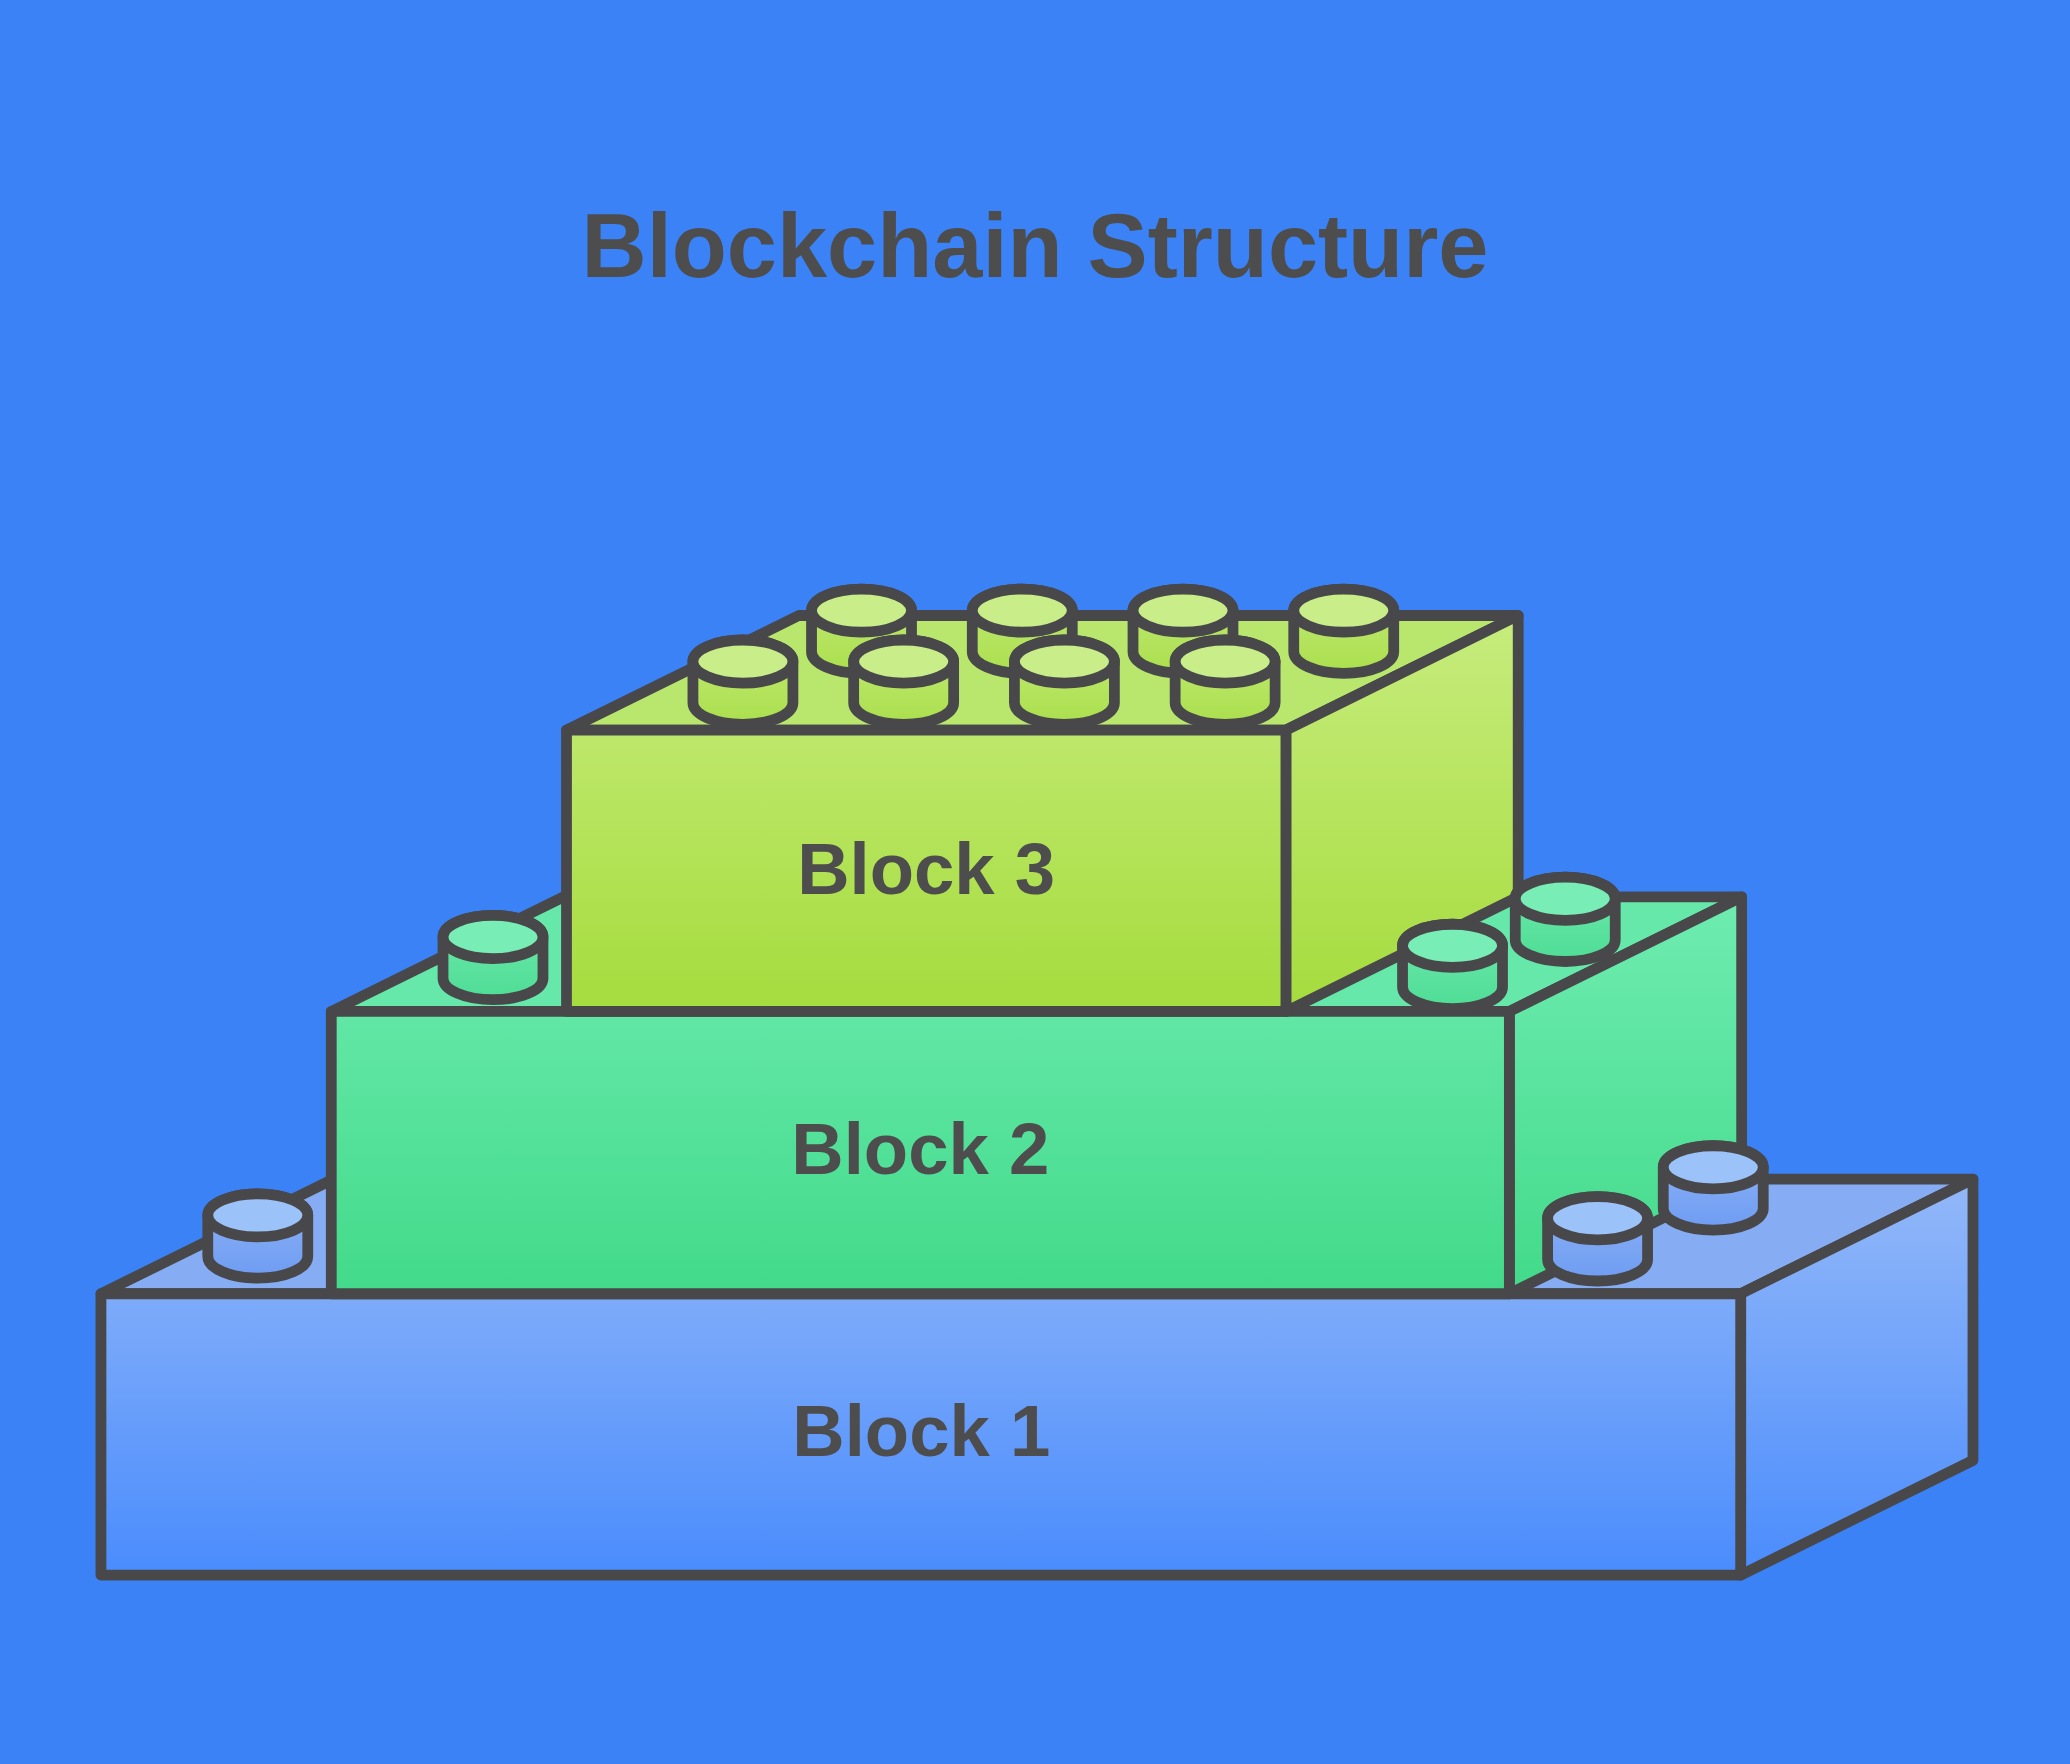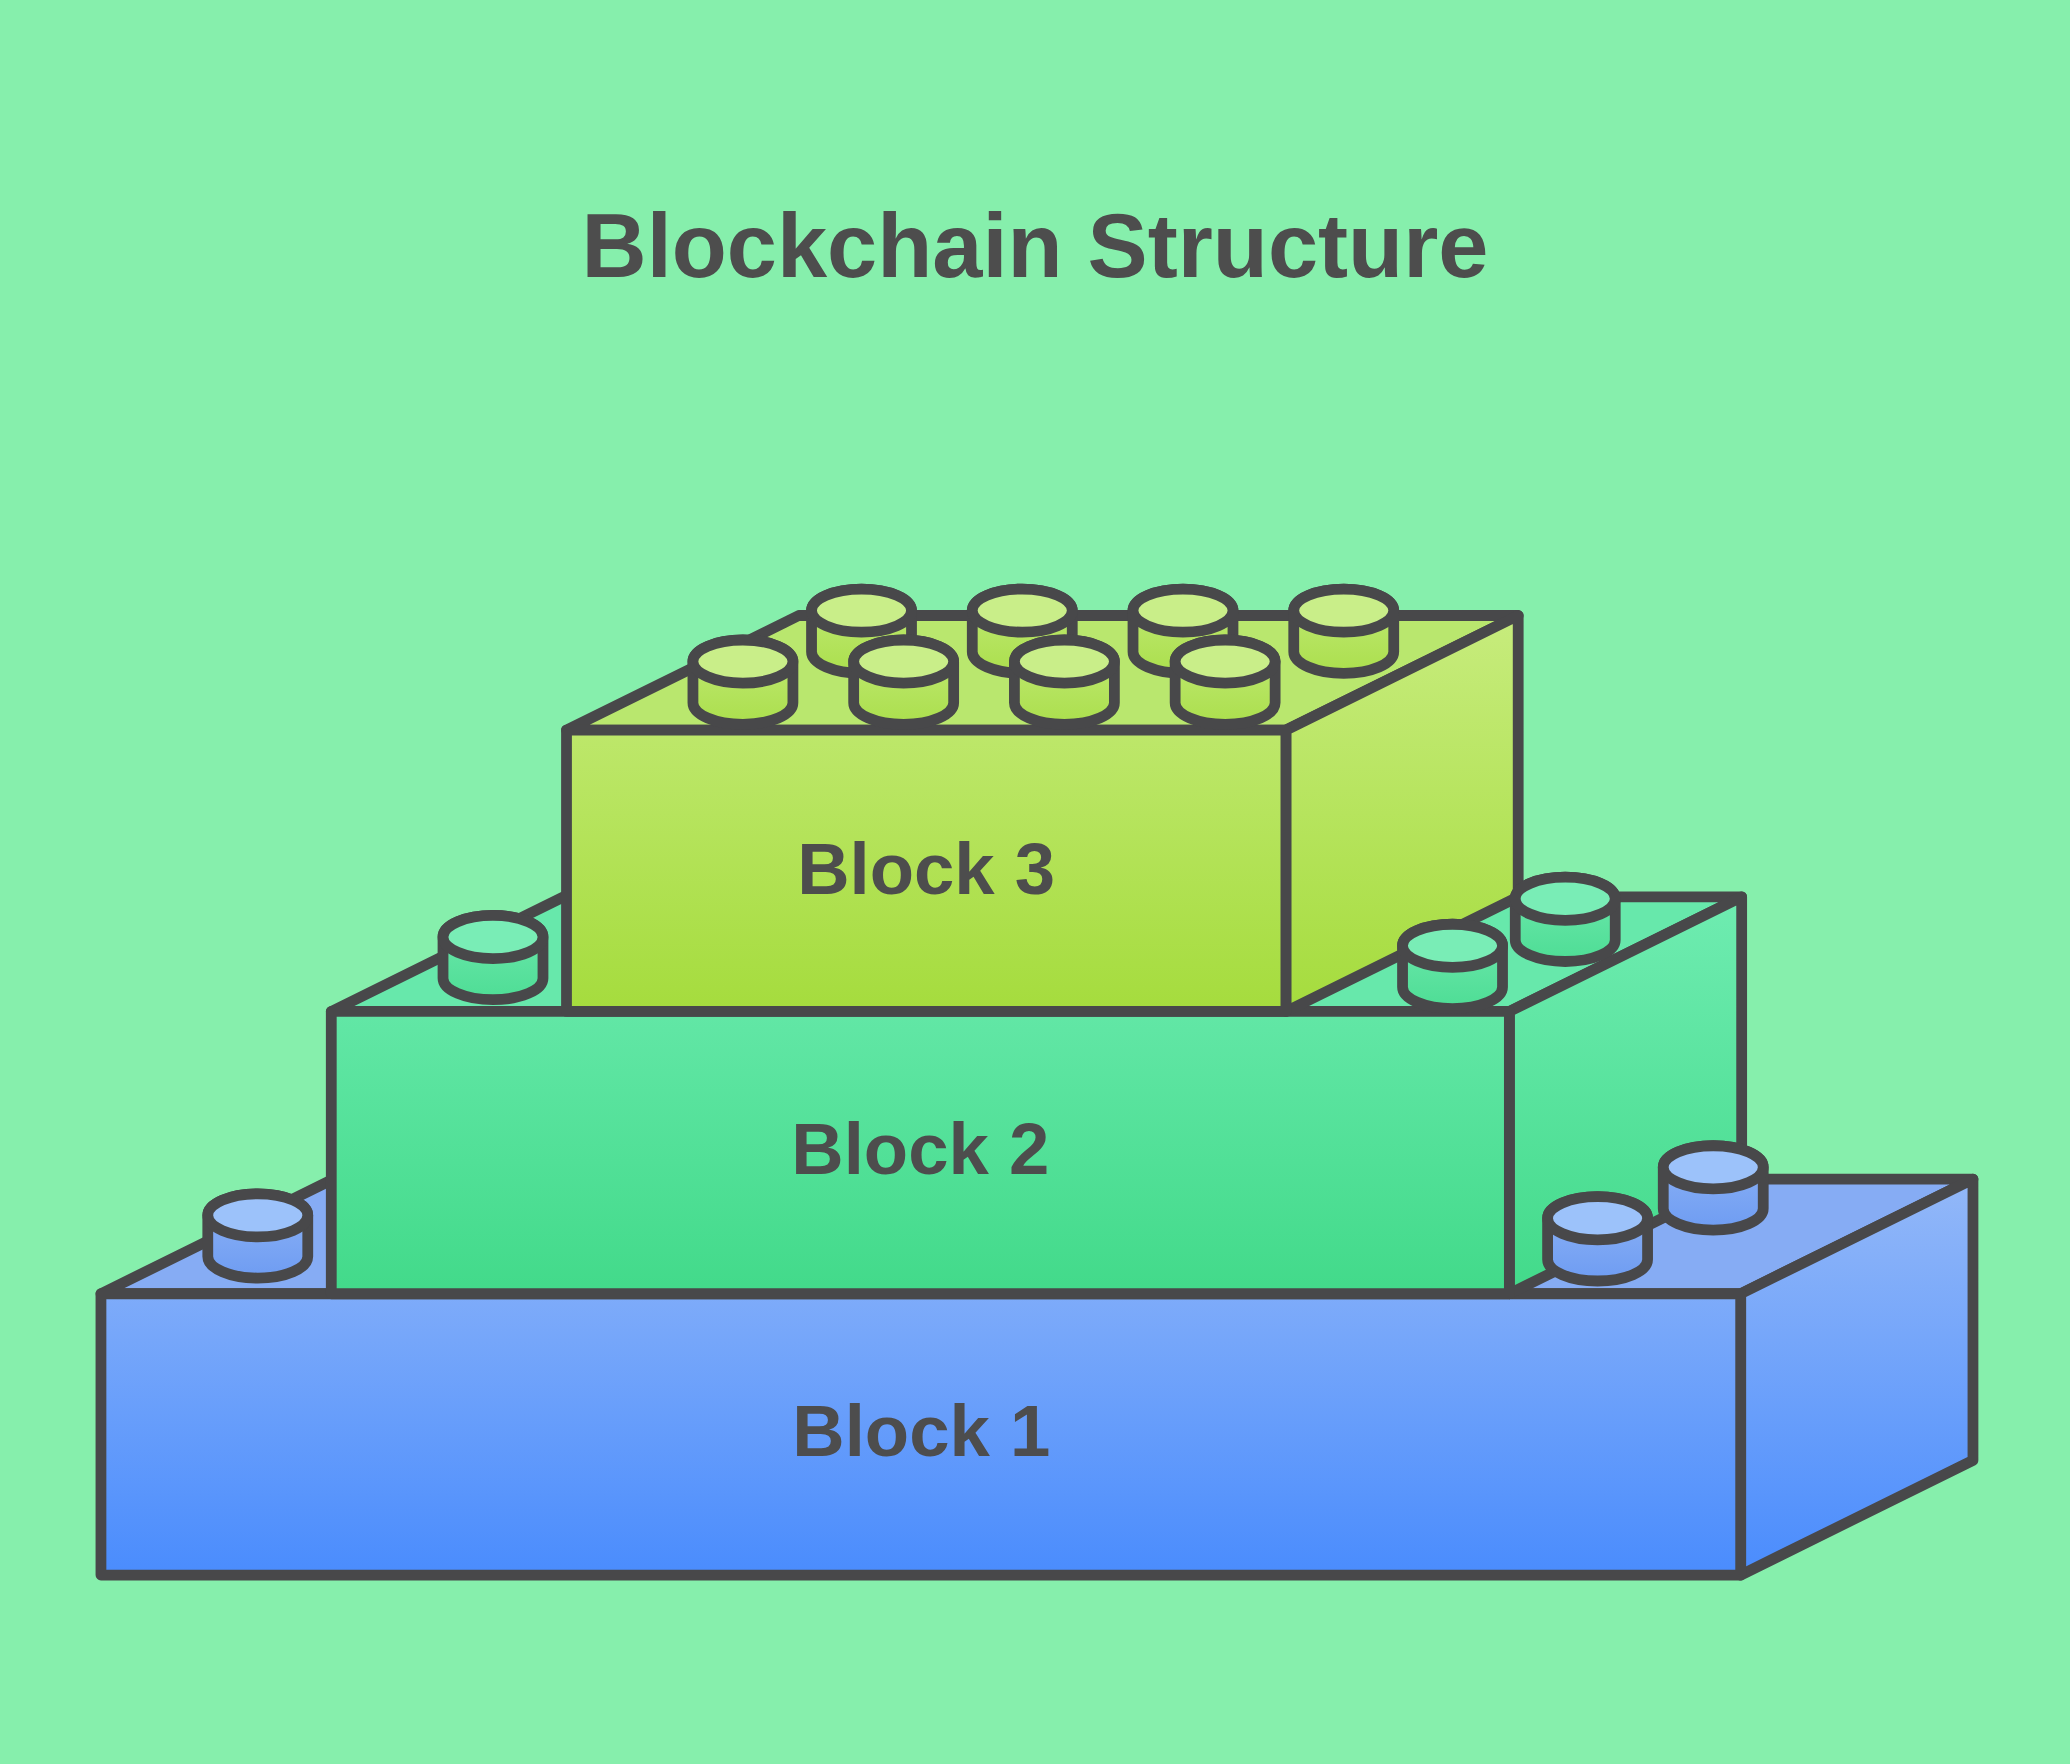--- a/index.html
+++ b/index.html
@@ -4,21 +4,21 @@
 <style>
   html, body {
     margin: 0;
     padding: 0;
     background: #ffffff;
   }
   .stage {
     width: 2070px;
     height: 1764px;
     max-width: 100vw;
-    background: #86efac;
+    background: #3b82f6;
     margin: 0 auto;
   }
   svg {
     display: block;
     width: 100%;
     height: auto;
   }
   text {
     font-family: "Liberation Sans", "DejaVu Sans", sans-serif;
     font-weight: bold;

